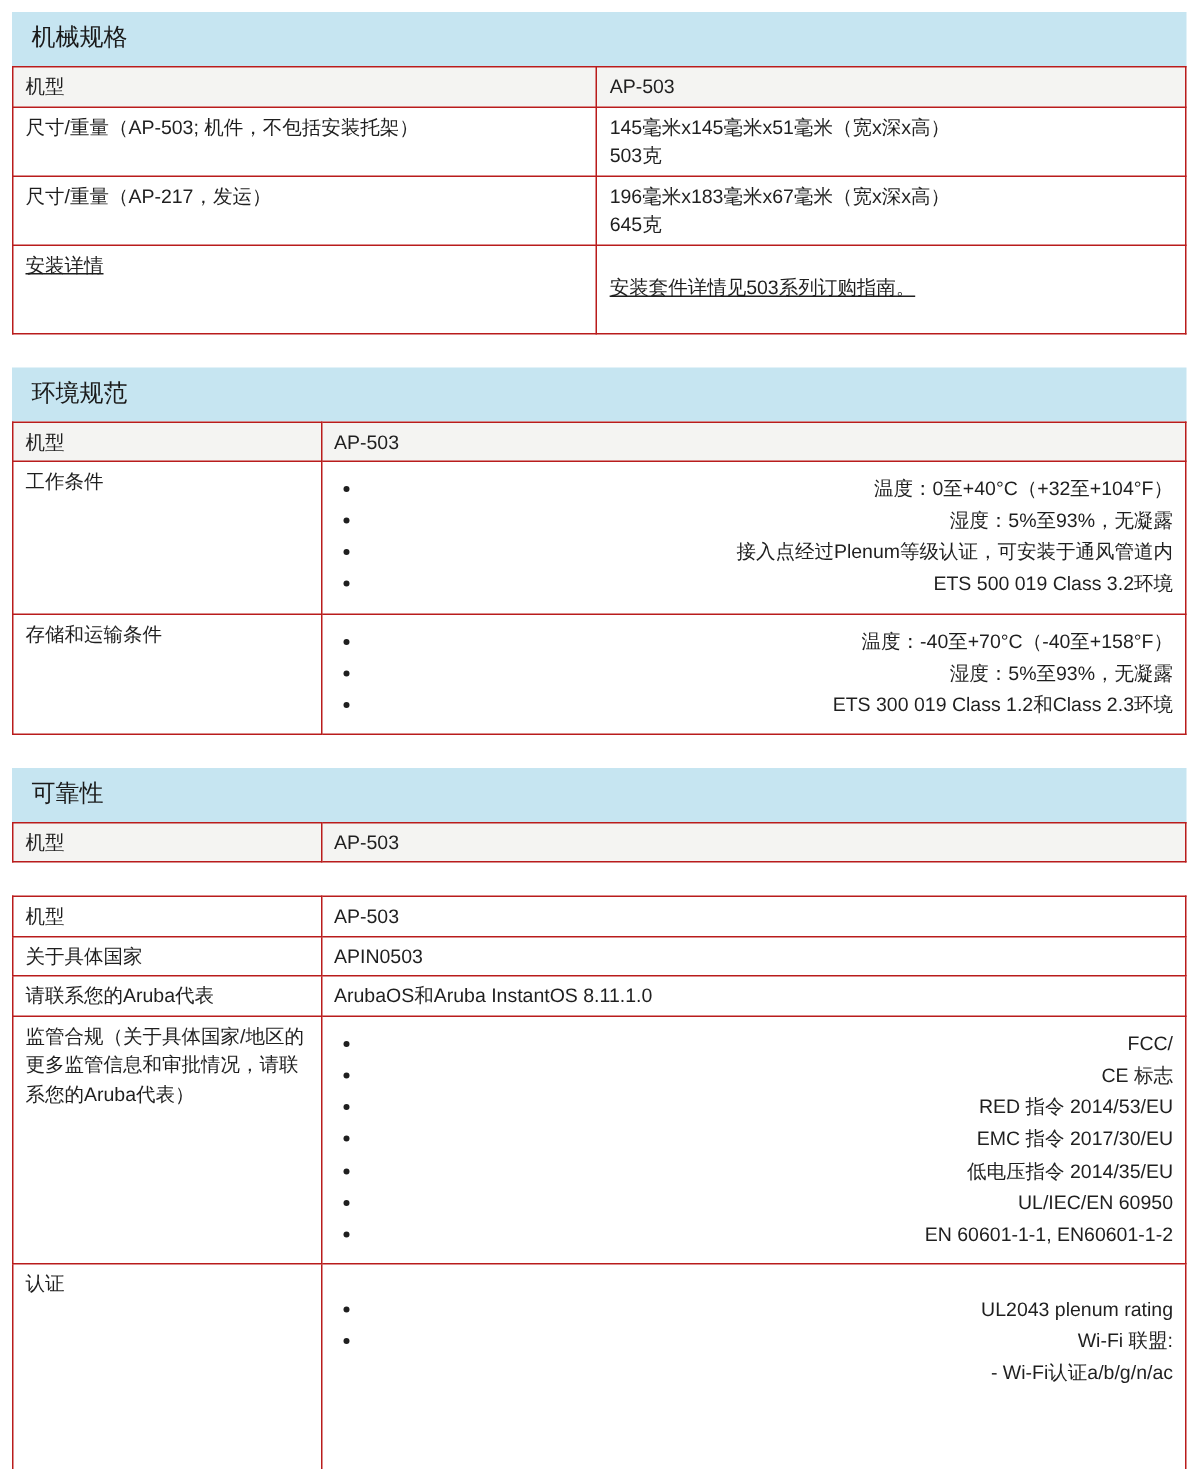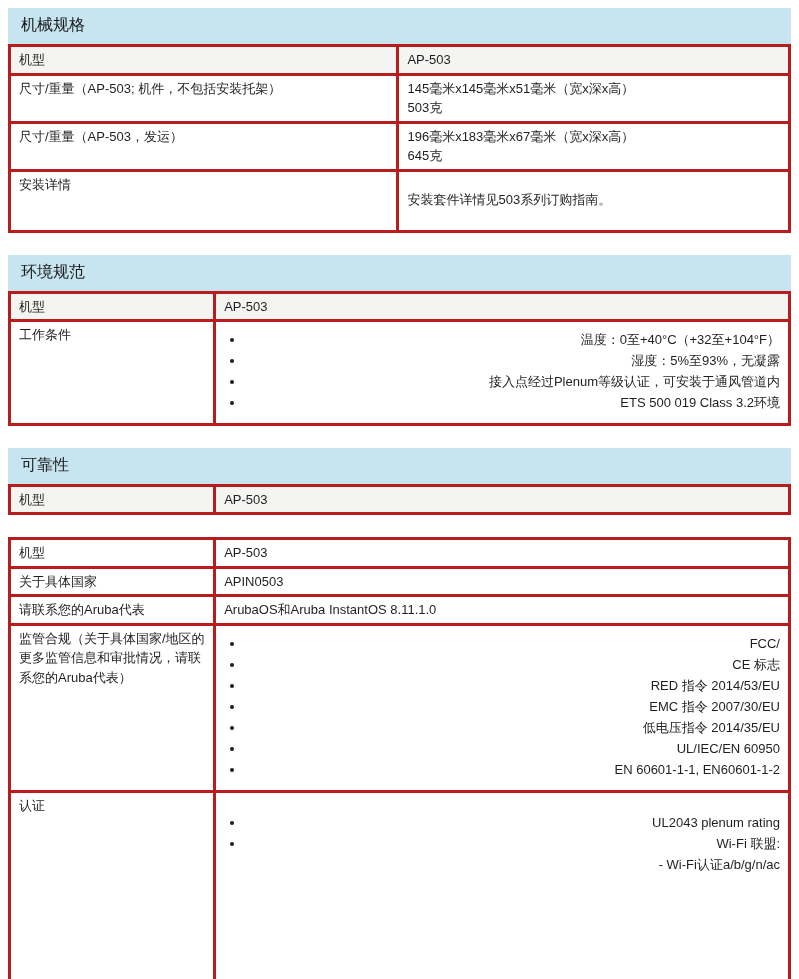--- a/index.html
+++ b/index.html
@@ -23,21 +23,21 @@
     font-weight: 400;
     color: #1a1a1a;
   }
   table.spec-table {
     width: 100%;
     border-collapse: collapse;
     font-size: 13px;
     table-layout: fixed;
   }
   table.spec-table td {
-    border: 3px solid #b91c1c;
+    border: 1px solid #b91c1c;
     padding: 3px 8px;
     vertical-align: top;
     line-height: 1.5;
     word-wrap: break-word;
   }
   tr.shaded td {
     background: #f4f4f2;
   }
   .cols-50 col.c1 { width: 49.8%; }
   .cols-27 col.c1 { width: 26.3%; }
@@ -49,21 +49,21 @@
   }
   .value-cell li {
     margin: 1px 0;
     line-height: 1.55;
   }
   .value-cell li .sub {
     margin-left: 3px;
     line-height: 1.62;
   }
   
-  #sec-mechanical tr:last-child td { height: 52px; }
+  #sec-mechanical tr:last-child td { height: 52px; text-decoration: underline; }
   #sec-mechanical tr:last-child .value-cell .line { margin-top: 15px; }
   
   #sec-regulatory tr:last-child td { height: 186px; }
   #sec-regulatory tr:last-child .value-cell ul { margin: 17px 0 38px 0; }
 </style>
 </head>
 <body>
 
 <div class="page">
 
@@ -82,21 +82,21 @@
             </td>
           </tr>
           <tr>
             <td class="label-cell">尺寸/重量（AP-503; 机件，不包括安装托架）</td>
             <td class="value-cell">
               <div class="line">145毫米x145毫米x51毫米（宽x深x高）</div>
               <div class="line">503克</div>
             </td>
           </tr>
           <tr>
-            <td class="label-cell">尺寸/重量（AP-503，发运）</td>
+            <td class="label-cell">尺寸/重量（AP-217，发运）</td>
             <td class="value-cell">
               <div class="line">196毫米x183毫米x67毫米（宽x深x高）</div>
               <div class="line">645克</div>
             </td>
           </tr>
           <tr>
             <td class="label-cell">安装详情</td>
             <td class="value-cell">
               <div class="line">安装套件详情见503系列订购指南。</div>
             </td>
@@ -123,20 +123,30 @@
             <td class="label-cell">工作条件</td>
             <td class="value-cell">
               <ul>
                 <li>温度：0至+40°C（+32至+104°F）</li>
                 <li>湿度：5%至93%，无凝露</li>
                 <li>接入点经过Plenum等级认证，可安装于通风管道内</li>
                 <li>ETS 500 019 Class 3.2环境</li>
               </ul>
             </td>
           </tr>
+          <tr>
+            <td class="label-cell">存储和运输条件</td>
+            <td class="value-cell">
+              <ul>
+                <li>温度：-40至+70°C（-40至+158°F）</li>
+                <li>湿度：5%至93%，无凝露</li>
+                <li>ETS 300 019 Class 1.2和Class 2.3环境</li>
+              </ul>
+            </td>
+          </tr>
         </tbody>
     </table>
   </div>
 
   <div class="section" id="sec-reliability">
     <div class="section-header">可靠性</div>
     <table class="spec-table cols-27">
       <colgroup>
           <col class="c1">
           <col>
@@ -177,21 +187,21 @@
               <div class="line">ArubaOS和Aruba InstantOS 8.11.1.0</div>
             </td>
           </tr>
           <tr>
             <td class="label-cell">监管合规（关于具体国家/地区的更多监管信息和审批情况，请联系您的Aruba代表）</td>
             <td class="value-cell">
               <ul>
                 <li>FCC/</li>
                 <li>CE 标志</li>
                 <li>RED 指令 2014/53/EU</li>
-                <li>EMC 指令 2007/30/EU</li>
+                <li>EMC 指令 2017/30/EU</li>
                 <li>低电压指令 2014/35/EU</li>
                 <li>UL/IEC/EN 60950</li>
                 <li>EN 60601-1-1, EN60601-1-2</li>
               </ul>
             </td>
           </tr>
           <tr>
             <td class="label-cell">认证</td>
             <td class="value-cell">
               <ul>

